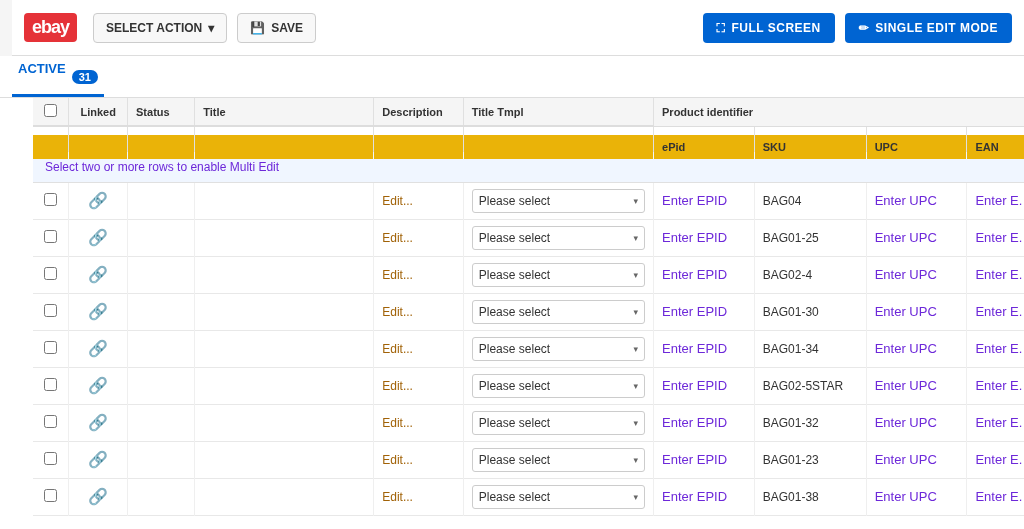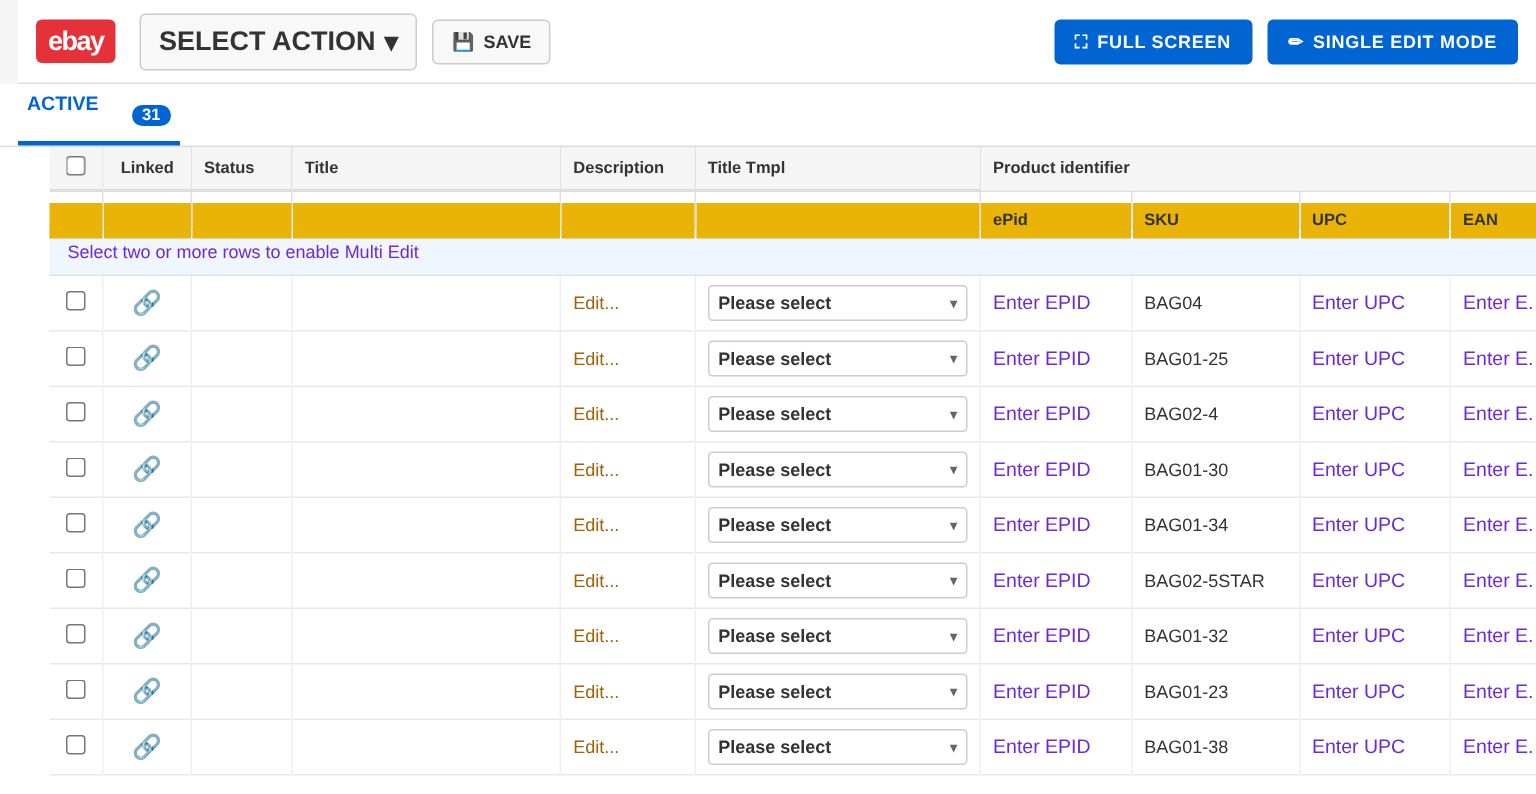--- a/index.html
+++ b/index.html
@@ -11,21 +11,21 @@
       border-bottom: 1px solid #ddd; height: 56px; gap: 10px; margin-left: 12px;
     }
     .ebay-logo {
       background: #e53238; color: #fff; font-weight: 900; font-size: 18px;
       padding: 4px 8px; border-radius: 4px; letter-spacing: -1px; margin-right: 6px;
     }
     .toolbar-spacer { flex: 1; }
     .btn-select-action {
       display: flex; align-items: center; gap: 6px;
       border: 1px solid #ccc; background: #f8f8f8; padding: 7px 12px;
-      border-radius: 4px; cursor: pointer; font-size: 18px; font-weight: 700; color: #333;
+      border-radius: 4px; cursor: pointer; font-size: 12px; font-weight: 700; color: #333;
       text-transform: uppercase;
     }
     .btn-save {
       display: flex; align-items: center; gap: 6px;
       border: 1px solid #ccc; background: #f8f8f8; padding: 7px 12px;
       border-radius: 4px; cursor: pointer; font-size: 12px; font-weight: 700; color: #333;
     }
     .btn-columns {
       background: #0064d2; color: #fff; border: none; padding: 8px 16px;
       border-radius: 4px; cursor: pointer; font-size: 12px; font-weight: 700;
@@ -42,21 +42,21 @@
       display: flex; align-items: center; gap: 6px; text-transform: uppercase; letter-spacing: 0.5px;
     }
 
     
     .tabs-bar {
       background: #fff; padding: 0 12px; border-bottom: 1px solid #ddd;
       display: flex; align-items: flex-end; height: 42px;
     }
     .tab {
       padding: 10px 6px; font-size: 13px; font-weight: 700; color: #0064d2;
-      border-bottom: 3px solid #0064d2; cursor: pointer; display: flex; align-items: center; gap: 22px;
+      border-bottom: 3px solid #0064d2; cursor: pointer; display: flex; align-items: center; gap: 6px;
     }
     .tab-badge {
       background: #0064d2; color: #fff; border-radius: 10px; padding: 1px 7px; font-size: 11px; margin-top: 17px;
     }
 
     
     .table-wrapper {
       overflow-x: auto; overflow-y: auto; height: calc(529px - 56px - 42px);
       background: #fff;
     }
@@ -87,21 +87,21 @@
 
     
     tbody tr { border-bottom: 1px solid #e8e8e8; }
     tbody td { padding: 6px 8px; font-size: 12px; color: #333; vertical-align: middle; border-right: 1px solid #efefef; }
 
     .edit-link { color: #a16207; text-decoration: none; cursor: pointer; }
 
     .please-select-wrapper {
       display: flex; align-items: center; justify-content: space-between;
       border: 1px solid #ccc; border-radius: 3px; padding: 4px 6px;
-      background: #fff; cursor: pointer; font-size: 12px; color: #333; font-weight: bold;
+      background: #fff; cursor: pointer; font-size: 12px; color: #333;
     }
     .chevron-down { font-size: 9px; color: #666; }
 
     .input-placeholder {
       color: #6d28d9; font-size: 13px;
     }
 
     .link-icon { color: #0064d2; font-size: 16px; }
 
     

